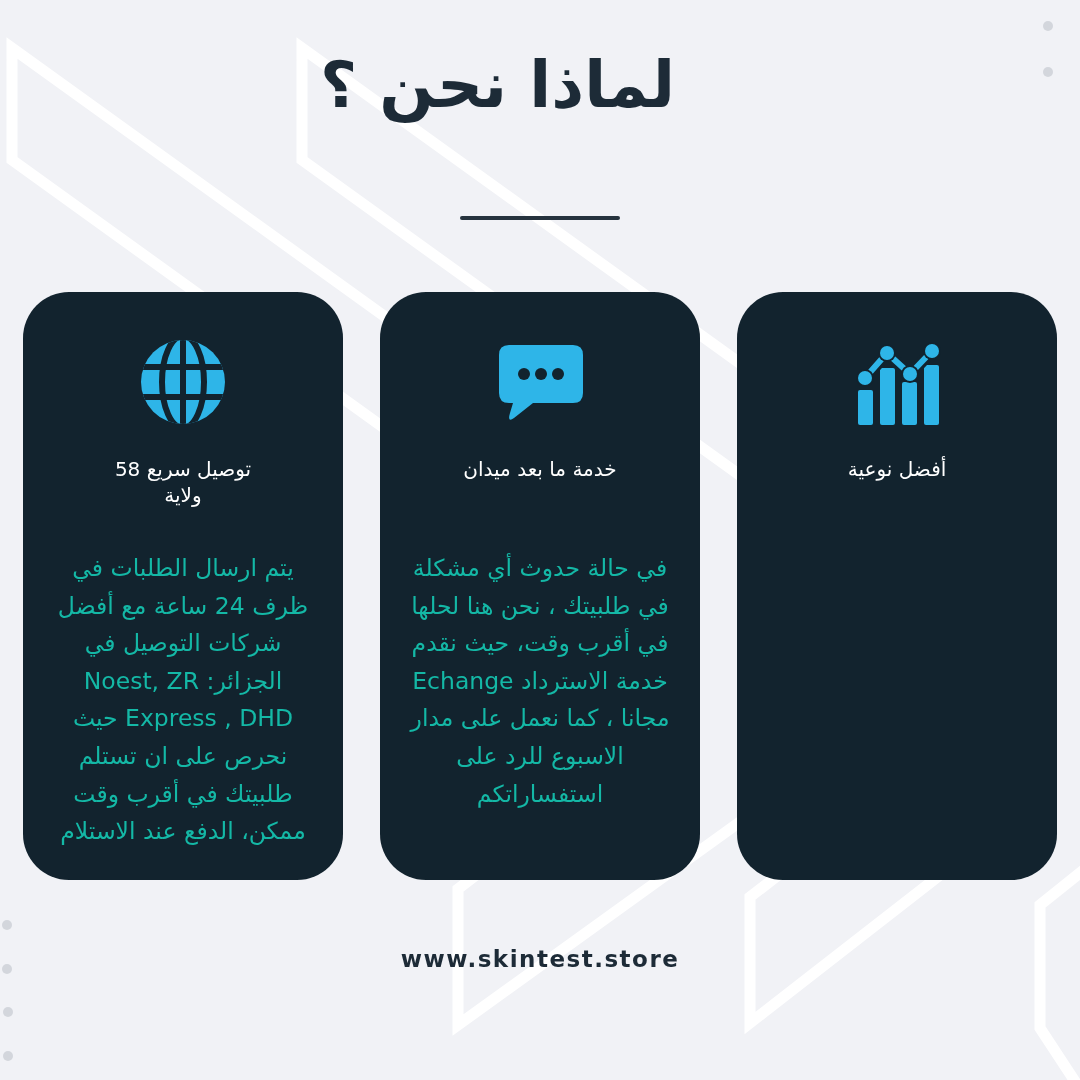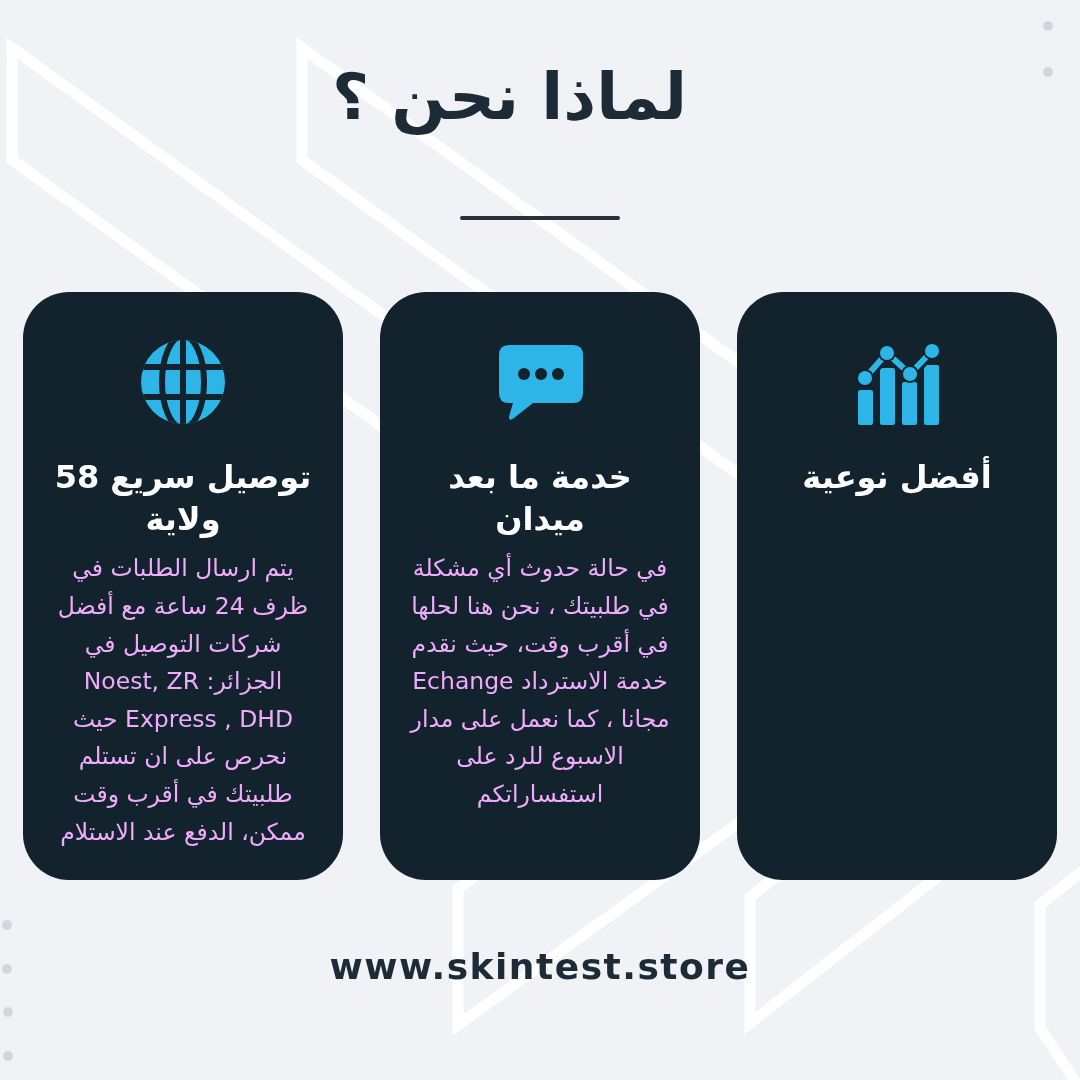--- a/index.html
+++ b/index.html
@@ -2,48 +2,48 @@
 <html lang="ar"><head>
 <meta charset="utf-8">
 <style>
   html,body{margin:0;padding:0;background:#e8eaee;}
   .canvas{
     position:relative;width:1080px;height:1080px;overflow:hidden;
     background:#f1f2f6;font-family:"DejaVu Sans",sans-serif;
   }
   .bg-decor{position:absolute;left:0;top:0;width:1080px;height:1080px;}
   .page-title{
-    position:absolute;top:48px;left:0;width:995px;margin:12px;
+    position:absolute;top:48px;left:0;width:995px;margin:0;
     text-align:center;direction:rtl;
     font-size:64px;font-weight:bold;color:#1d2b37;letter-spacing:1px;
   }
   .title-divider{
     position:absolute;top:216px;left:460px;width:160px;height:4px;
     background:#26333e;border-radius:2px;
   }
   .cards{
     position:absolute;top:292px;left:23px;width:1034px;height:588px;
     display:flex;gap:37px;
   }
   .card{
     flex:1;height:588px;box-sizing:border-box;
     background:#12232e;border-radius:46px;
     padding:42px 25px 0;text-align:center;direction:rtl;color:#ffffff;
   }
   .card-icon{height:96px;display:flex;align-items:center;justify-content:center;}
   .card-title{
     margin:26px 0 0;min-height:84px;box-sizing:border-box;
-    font-size:32px;font-weight:bold;line-height:1.32;white-space:pre-line;color:#ffffff;
+    font-size:20px;font-weight:normal;line-height:1.32;white-space:pre-line;color:#ffffff;
   }
   .card-body{
-    margin:10px 0 0;font-size:23.5px;line-height:1.6;font-weight:normal;color:#f0abfc;
+    margin:10px 0 0;font-size:23.5px;line-height:1.6;font-weight:normal;color:#14b8a6;
   }
   .site-footer{
     position:absolute;top:946px;left:0;width:1080px;margin:0;
-    text-align:center;font-size:36px;font-weight:bold;color:#1d2b37;letter-spacing:1.5px;
+    text-align:center;font-size:23px;font-weight:bold;color:#1d2b37;letter-spacing:1.5px;
   }
 </style>
 </head>
 <body>
 
 <div class="canvas">
 
   <svg class="bg-decor" width="1080" height="1080" viewBox="0 0 1080 1080" aria-hidden="true">
     <g stroke="#ffffff" stroke-width="11" fill="none">
 

